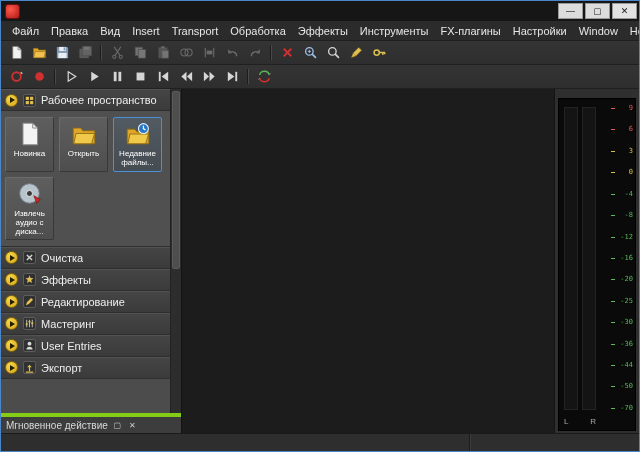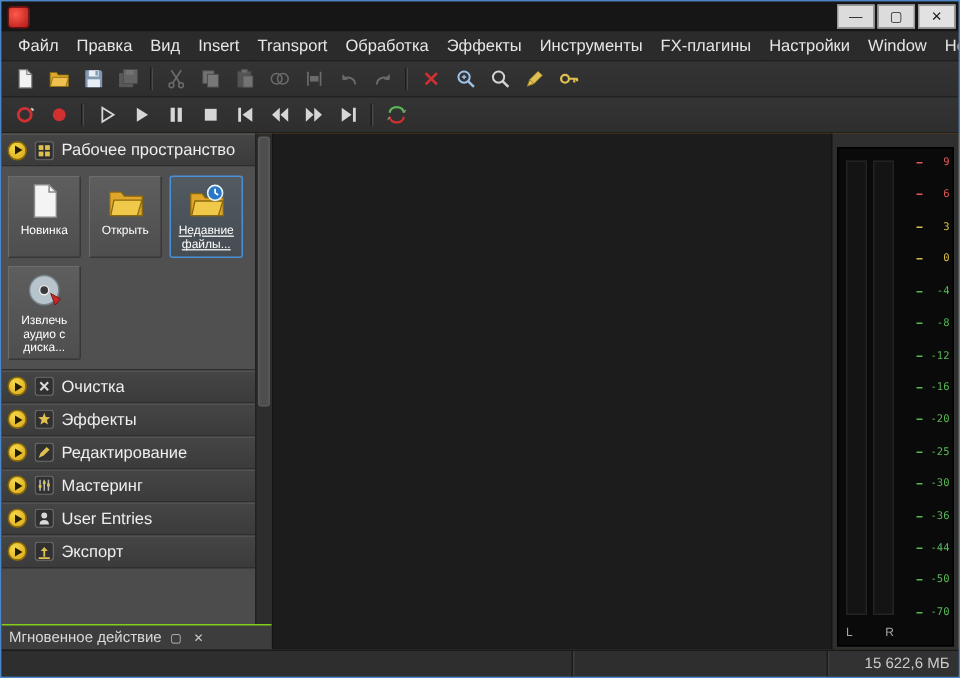--- a/index.html
+++ b/index.html
@@ -40,26 +40,26 @@
     border:1px solid #8a6a08;box-sizing:border-box;display:flex;align-items:center;justify-content:center;flex:0 0 auto;}
   .tri{width:0;height:0;}
   .collapsed .tri{border-left:5px solid #241c00;border-top:3px solid transparent;border-bottom:3px solid transparent;margin-left:1px;}
   .expanded .tri{border-top:5px solid #241c00;border-left:3px solid transparent;border-right:3px solid transparent;margin-top:1px;}
   .sec-icon{width:13px;height:13px;flex:0 0 auto;display:flex;}
   .sec-label{overflow:hidden;white-space:nowrap;text-overflow:ellipsis;}
   .import-grid{background:#505050;padding:6px 4px;display:flex;flex-wrap:wrap;gap:5px;border-bottom:1px solid #2e2e2e;}
   .tile{width:49px;min-height:55px;background:linear-gradient(#5e5e5e,#4e4e4e);border:1px solid #6c6c6c;
     border-bottom-color:#383838;border-right-color:#383838;border-radius:2px;box-sizing:border-box;
     display:flex;flex-direction:column;align-items:center;padding:3px 1px 2px 1px;gap:2px;}
-  .tile.selected{border:1px solid #4a90d8;background:linear-gradient(#525a62,#454c52);text-decoration:underline;}
+  .tile.selected{border:1px solid #4a90d8;background:linear-gradient(#525a62,#454c52);}
   .tile-icon{width:26px;height:26px;display:flex;align-items:center;justify-content:center;flex:0 0 auto;}
   .tile-label{font-size:8px;color:#fff;text-align:center;line-height:1.15;word-break:break-word;}
   .vscroll{position:absolute;right:0;top:0;bottom:0;width:10px;background:#2d2d2d;border-left:1px solid #222;}
   .vthumb{position:absolute;left:1px;right:1px;top:2px;height:55%;background:#4e4e4e;border-radius:2px;border:1px solid #5a5a5a;box-sizing:border-box;}
-  .panel-caption{height:16px;flex:0 0 auto;background:#3d3d3d;border-top:1px solid #84cc16;display:flex;align-items:center;
+  .panel-caption{height:16px;flex:0 0 auto;background:#3d3d3d;border-top:4px solid #84cc16;display:flex;align-items:center;
     gap:4px;padding:0 5px;font-size:10px;color:#d8d8d8;}
   .cap-btn{font-size:8px;color:#ccc;width:11px;height:11px;display:flex;align-items:center;justify-content:center;}
   
   .workspace{flex:1;background:#1c1c1c;}
   
   .meter-panel{width:84px;flex:0 0 auto;background:#2f2f2f;border-left:1px solid #141414;display:flex;flex-direction:column;}
   .meter{flex:1;margin:9px 3px 2px 3px;background:#0a0a0a;border:1px solid #000;position:relative;}
   .meter-bar{position:absolute;width:14px;top:8px;bottom:20px;background:#141414;border:1px solid #232323;box-sizing:border-box;}
   .bar-l{left:5px;} .bar-r{left:23px;}
   .channel-labels{position:absolute;left:5px;width:32px;bottom:4px;display:flex;justify-content:space-between;
@@ -556,16 +556,15 @@
             </div>
           </div>
       </div>
     </div>
 
   </div>
 
   <div class="statusbar">
     <div class="status-spacer"></div>
     <div class="status-seg seg-a"></div>
-    <div class="status-seg seg-mem">15 622,6 МБ</div>
   </div>
 
 </div>
 
 </body></html>

